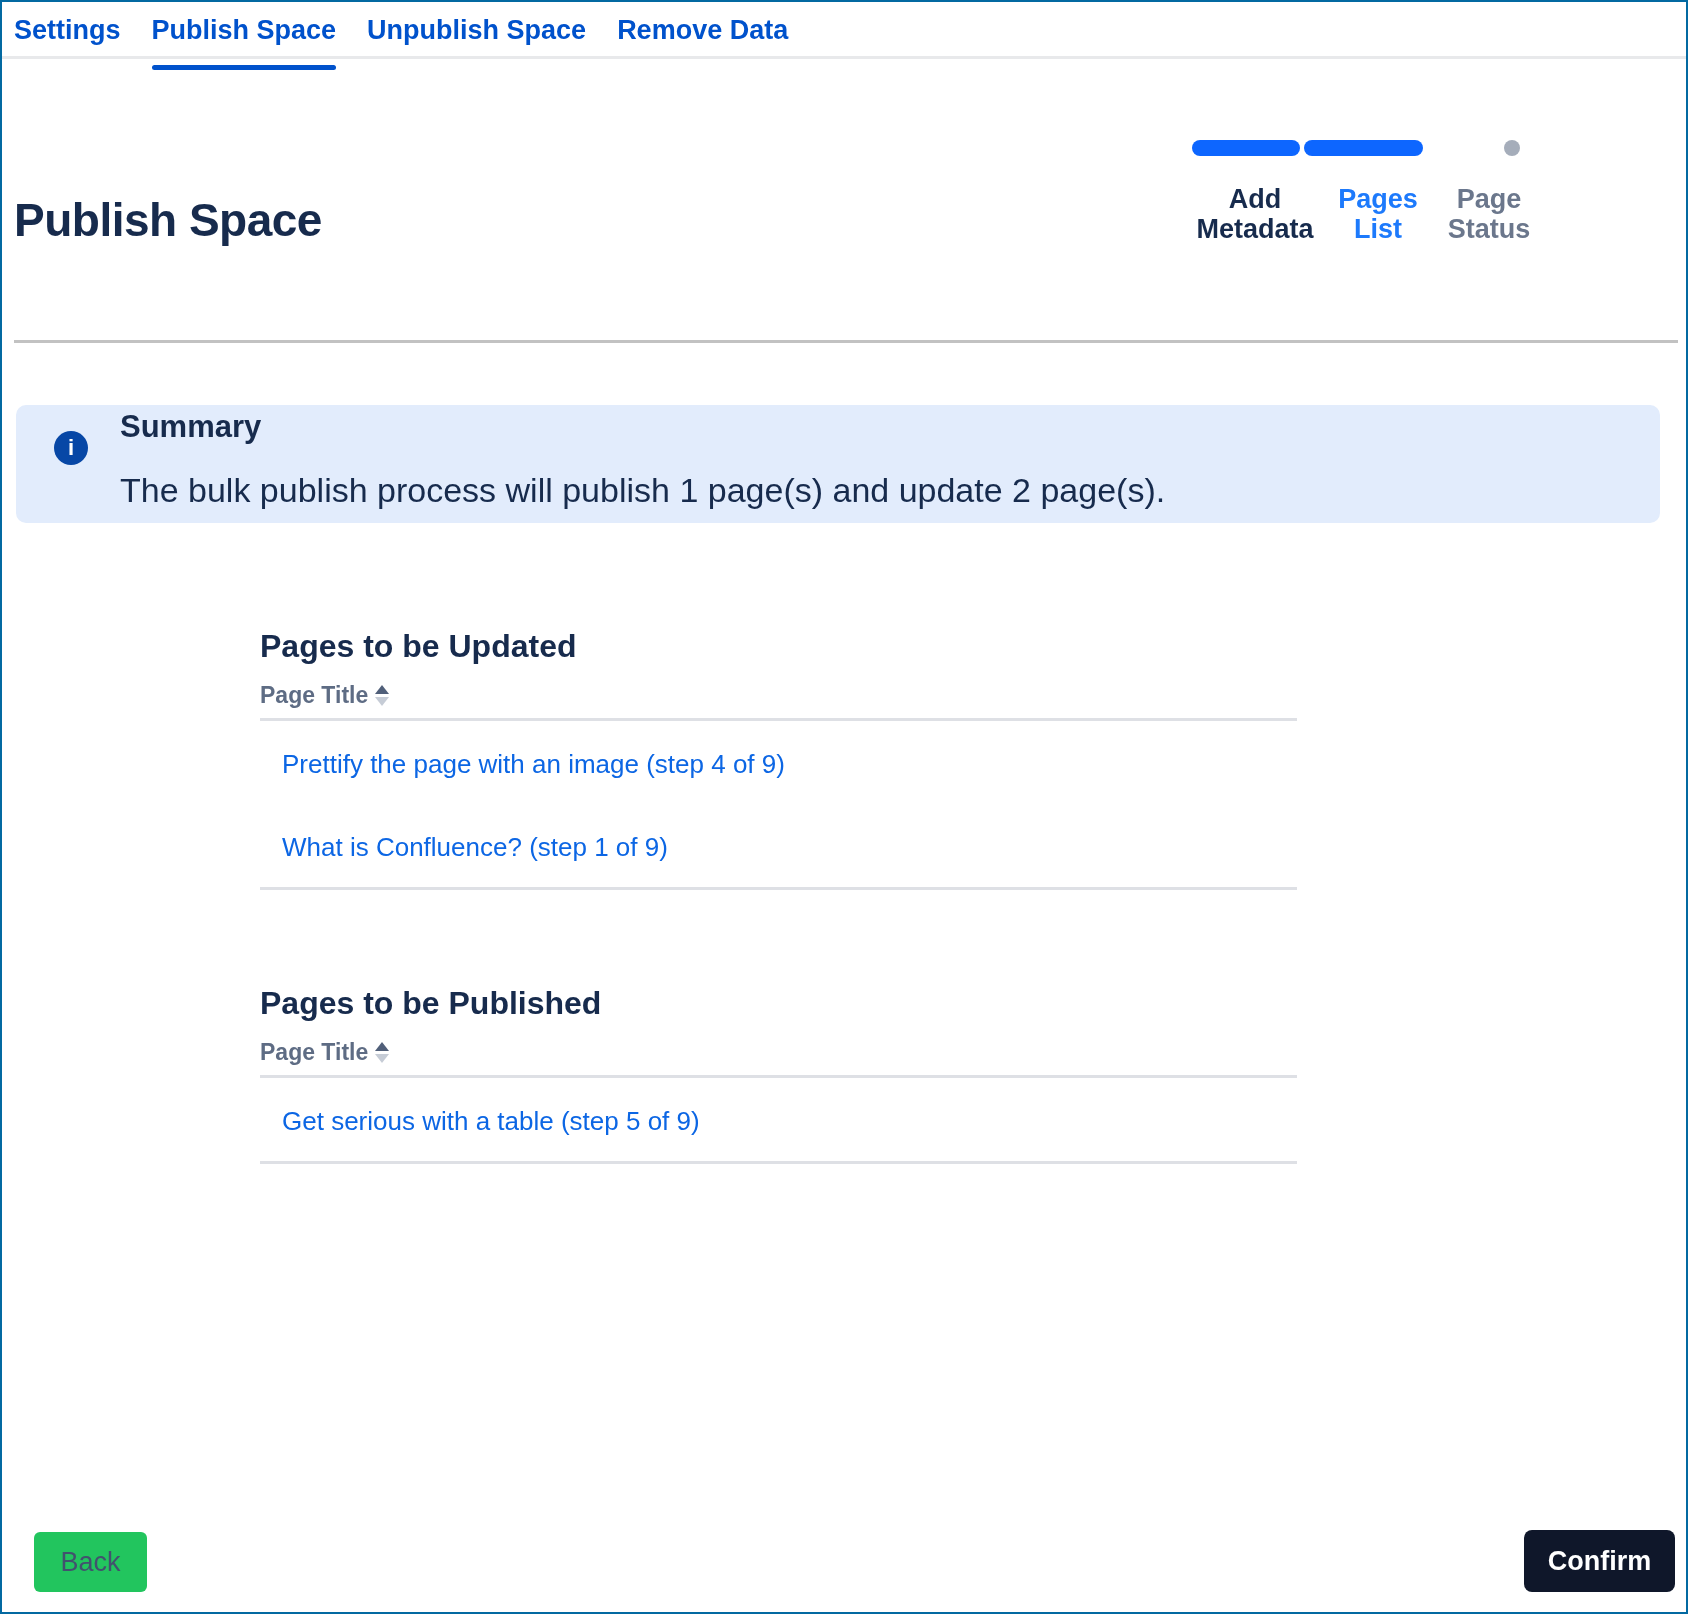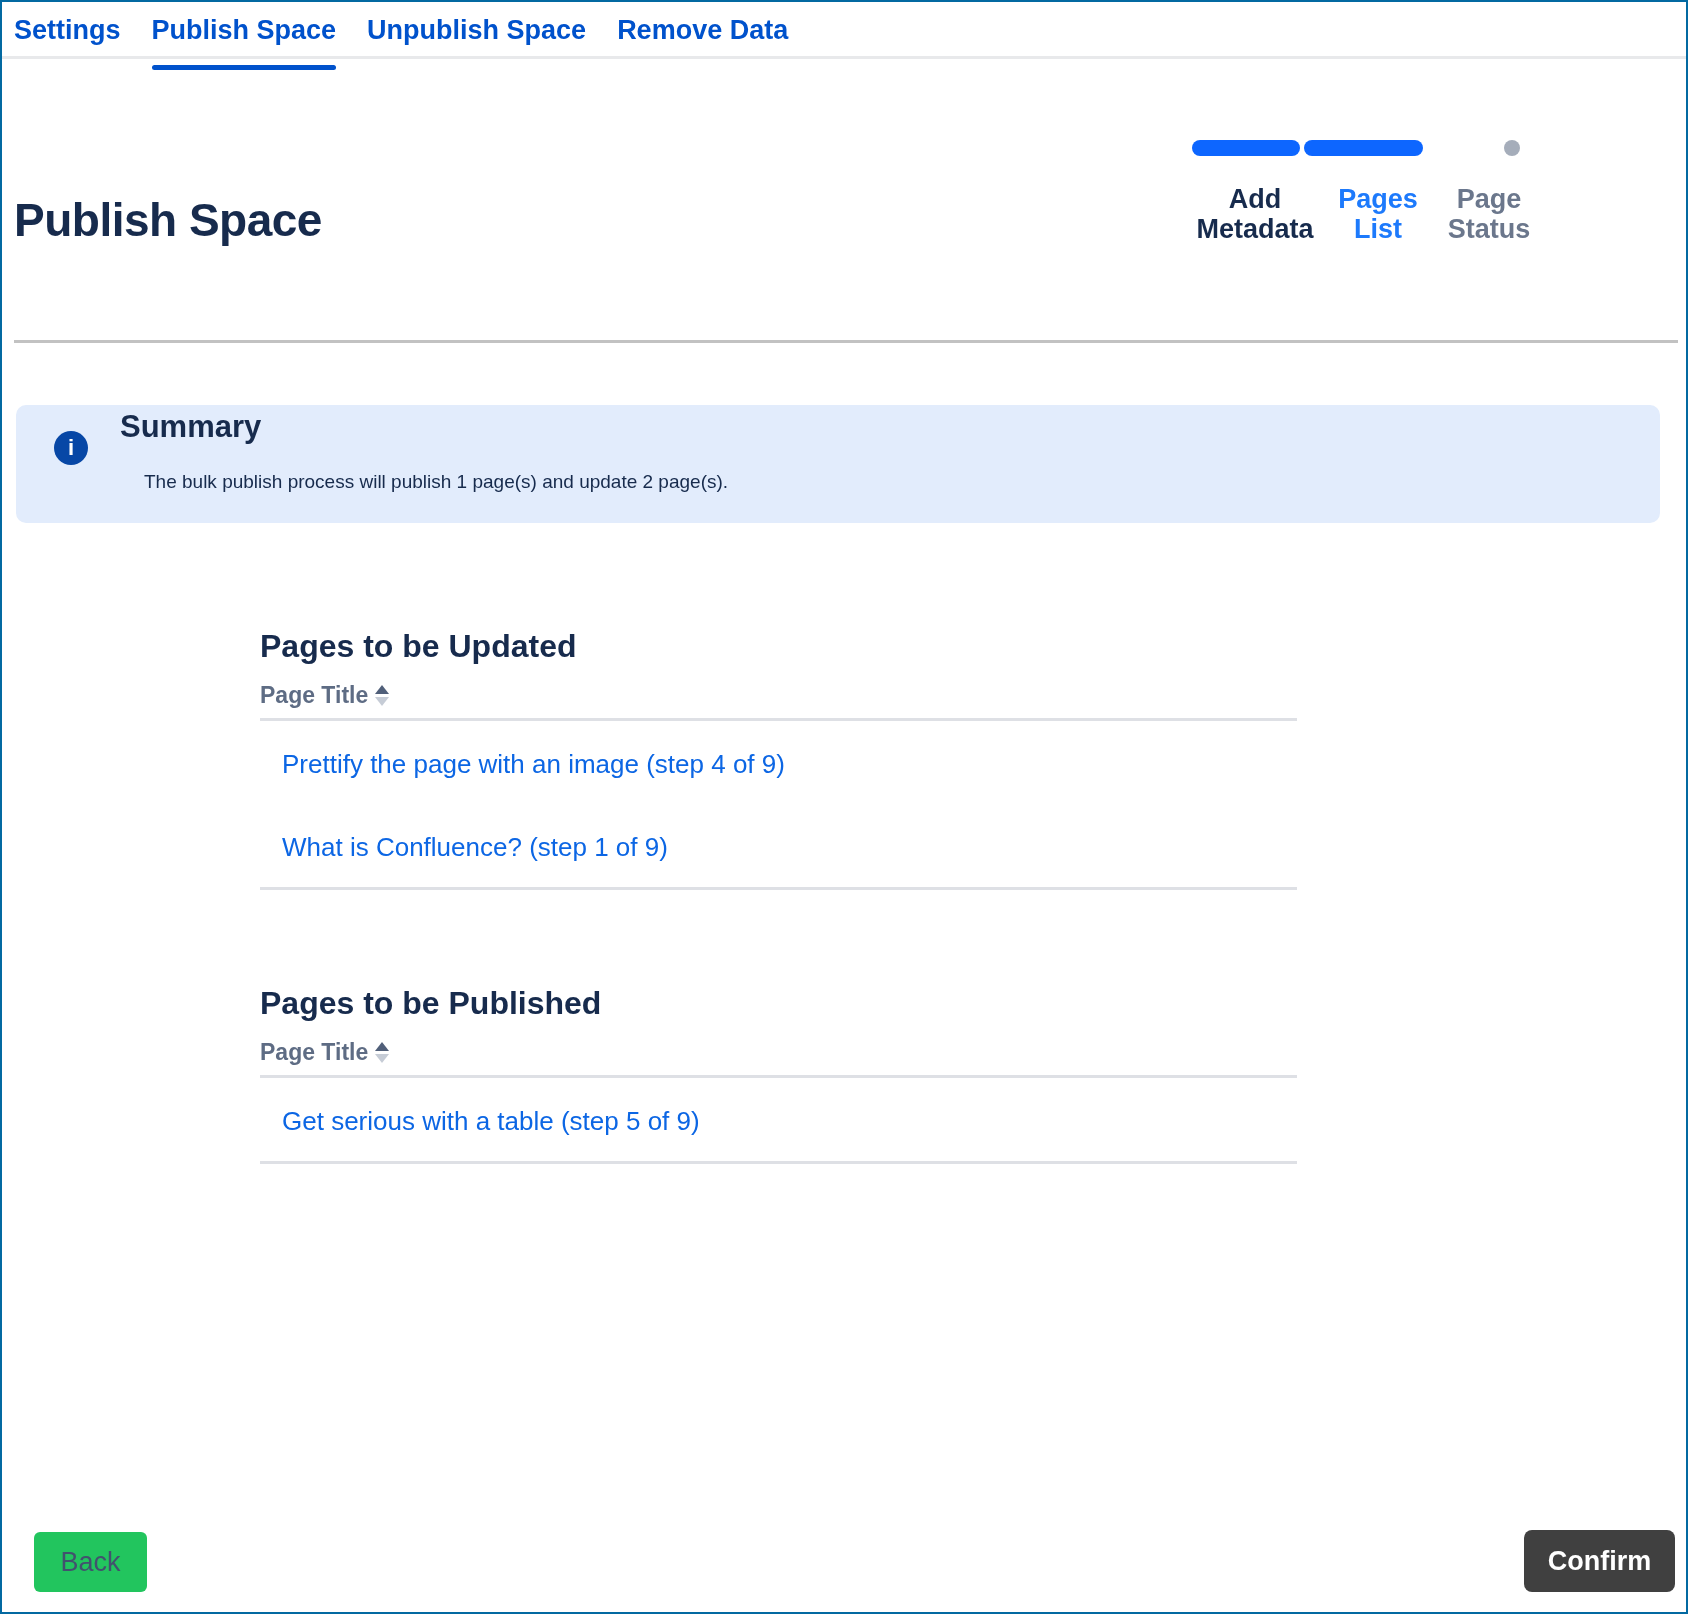--- a/index.html
+++ b/index.html
@@ -117,23 +117,22 @@
   .banner-title {
     position: absolute;
     left: 104px; top: 4px;
     font-size: 31px;
     font-weight: 700;
     color: #172B4D;
   }
   .banner-message {
     position: absolute;
     left: 104px; top: 66px;
-    font-size: 19px;
-    color: #172B4D;
-    margin-left: 24px;
+    font-size: 34px;
+    color: #172B4D;
   }
 
   
   .section {
     position: absolute;
     left: 258px;
     width: 1037px;
   }
   .section.first  { top: 626px; }
   .section.second { top: 983px; }
@@ -199,21 +198,21 @@
     color: #42526E;
     cursor: pointer;
     display: flex;
     align-items: center;
     justify-content: center;
   }
   .confirm-btn {
     position: absolute;
     left: 1522px; top: 1528px;
     width: 151px; height: 62px;
-    background: #404040;
+    background: #0f172a;
     border: none;
     border-radius: 8px;
     font-family: "Liberation Sans", sans-serif;
     font-size: 27px;
     font-weight: 700;
     color: #ffffff;
     cursor: pointer;
     display: flex;
     align-items: center;
     justify-content: center;

